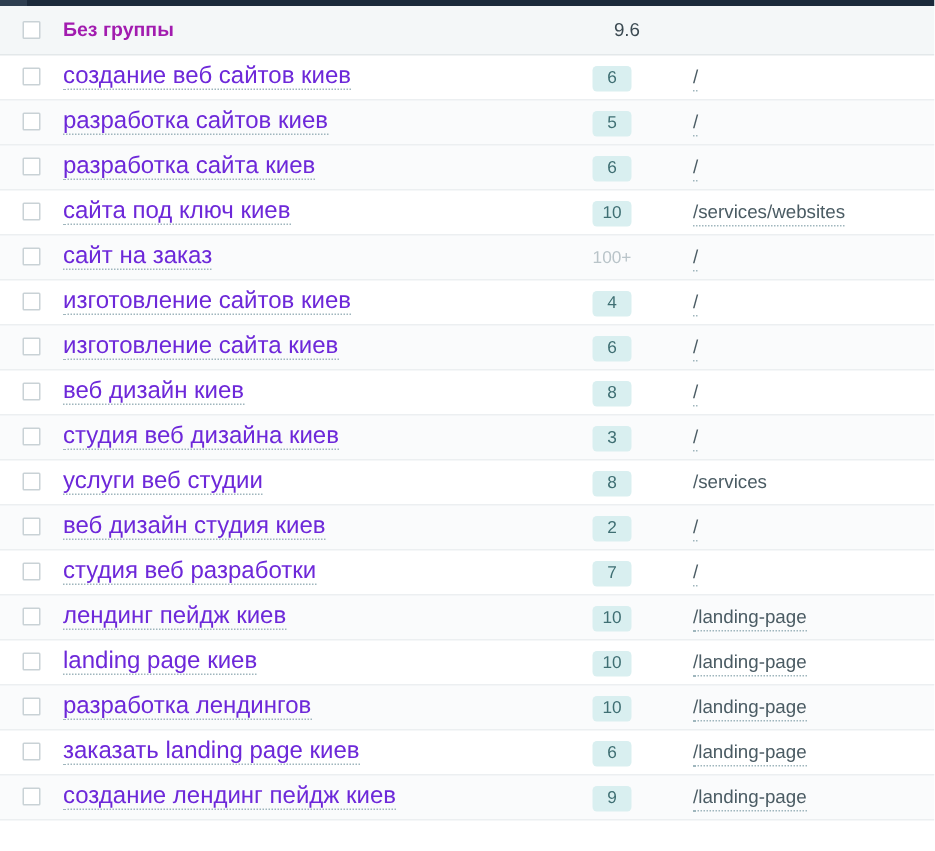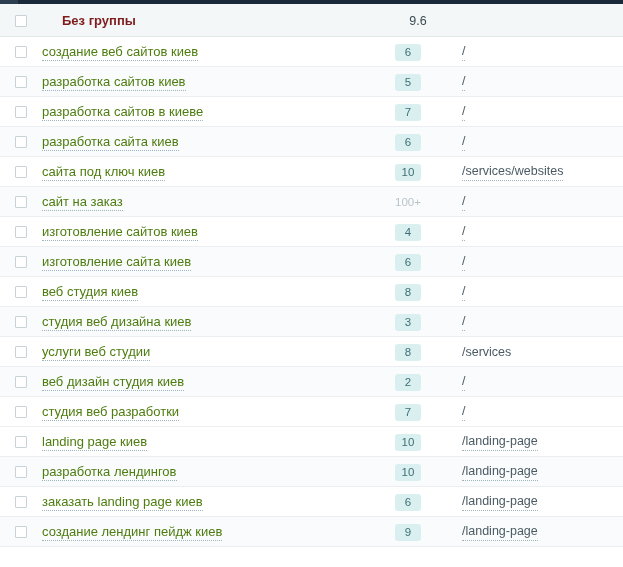--- a/index.html
+++ b/index.html
@@ -57,33 +57,32 @@
 
   .checkbox {
     display: inline-block;
     width: 12px; height: 12px;
     border: 1px solid #c9d2d6;
     background: #ffffff;
     border-radius: 1px;
     vertical-align: middle;
   }
   .kw-text {
-    font-size: 13px;
-    color: #4d7c0f;
+    font-size: 16px;
+    color: #6d28d9;
     border-bottom: 1px dotted #9fb6bd;
     display: inline-block;
     padding-bottom: 1px;
     line-height: 15px;
   }
   .group-title {
     font-size: 13px;
-    color: #7f1d1d;
+    color: #a21caf;
     font-weight: bold;
     line-height: 15px;
-    margin-left: 20px;
   }
   .group-vol {
     font-size: 12.5px;
     color: #3b4a52;
     margin-left: 20px;
   }
   .vol-badge {
     display: inline-block;
     min-width: 26px;
     padding: 2px 6px;
@@ -138,26 +137,20 @@
           <td class="col-kw"><span class="kw-text">создание веб сайтов киев</span></td>
           <td class="col-vol"><span class="vol-badge">6</span></td>
           <td class="col-url"><span class="url-text">/</span></td>
         </tr>
         <tr class="row alt">
           <td class="col-check"><span class="checkbox"></span></td>
           <td class="col-kw"><span class="kw-text">разработка сайтов киев</span></td>
           <td class="col-vol"><span class="vol-badge">5</span></td>
           <td class="col-url"><span class="url-text">/</span></td>
         </tr>
-        <tr class="row">
-          <td class="col-check"><span class="checkbox"></span></td>
-          <td class="col-kw"><span class="kw-text">разработка сайтов в киеве</span></td>
-          <td class="col-vol"><span class="vol-badge">7</span></td>
-          <td class="col-url"><span class="url-text">/</span></td>
-        </tr>
         <tr class="row alt">
           <td class="col-check"><span class="checkbox"></span></td>
           <td class="col-kw"><span class="kw-text">разработка сайта киев</span></td>
           <td class="col-vol"><span class="vol-badge">6</span></td>
           <td class="col-url"><span class="url-text">/</span></td>
         </tr>
         <tr class="row">
           <td class="col-check"><span class="checkbox"></span></td>
           <td class="col-kw"><span class="kw-text">сайта под ключ киев</span></td>
           <td class="col-vol"><span class="vol-badge">10</span></td>
@@ -176,21 +169,21 @@
           <td class="col-url"><span class="url-text">/</span></td>
         </tr>
         <tr class="row alt">
           <td class="col-check"><span class="checkbox"></span></td>
           <td class="col-kw"><span class="kw-text">изготовление сайта киев</span></td>
           <td class="col-vol"><span class="vol-badge">6</span></td>
           <td class="col-url"><span class="url-text">/</span></td>
         </tr>
         <tr class="row">
           <td class="col-check"><span class="checkbox"></span></td>
-          <td class="col-kw"><span class="kw-text">веб студия киев</span></td>
+          <td class="col-kw"><span class="kw-text">веб дизайн киев</span></td>
           <td class="col-vol"><span class="vol-badge">8</span></td>
           <td class="col-url"><span class="url-text">/</span></td>
         </tr>
         <tr class="row alt">
           <td class="col-check"><span class="checkbox"></span></td>
           <td class="col-kw"><span class="kw-text">студия веб дизайна киев</span></td>
           <td class="col-vol"><span class="vol-badge">3</span></td>
           <td class="col-url"><span class="url-text">/</span></td>
         </tr>
         <tr class="row">
@@ -204,20 +197,26 @@
           <td class="col-kw"><span class="kw-text">веб дизайн студия киев</span></td>
           <td class="col-vol"><span class="vol-badge">2</span></td>
           <td class="col-url"><span class="url-text">/</span></td>
         </tr>
         <tr class="row">
           <td class="col-check"><span class="checkbox"></span></td>
           <td class="col-kw"><span class="kw-text">студия веб разработки</span></td>
           <td class="col-vol"><span class="vol-badge">7</span></td>
           <td class="col-url"><span class="url-text">/</span></td>
         </tr>
+        <tr class="row alt">
+          <td class="col-check"><span class="checkbox"></span></td>
+          <td class="col-kw"><span class="kw-text">лендинг пейдж киев</span></td>
+          <td class="col-vol"><span class="vol-badge">10</span></td>
+          <td class="col-url"><span class="url-text">/landing-page</span></td>
+        </tr>
         <tr class="row">
           <td class="col-check"><span class="checkbox"></span></td>
           <td class="col-kw"><span class="kw-text">landing page киев</span></td>
           <td class="col-vol"><span class="vol-badge">10</span></td>
           <td class="col-url"><span class="url-text">/landing-page</span></td>
         </tr>
         <tr class="row alt">
           <td class="col-check"><span class="checkbox"></span></td>
           <td class="col-kw"><span class="kw-text">разработка лендингов</span></td>
           <td class="col-vol"><span class="vol-badge">10</span></td>

